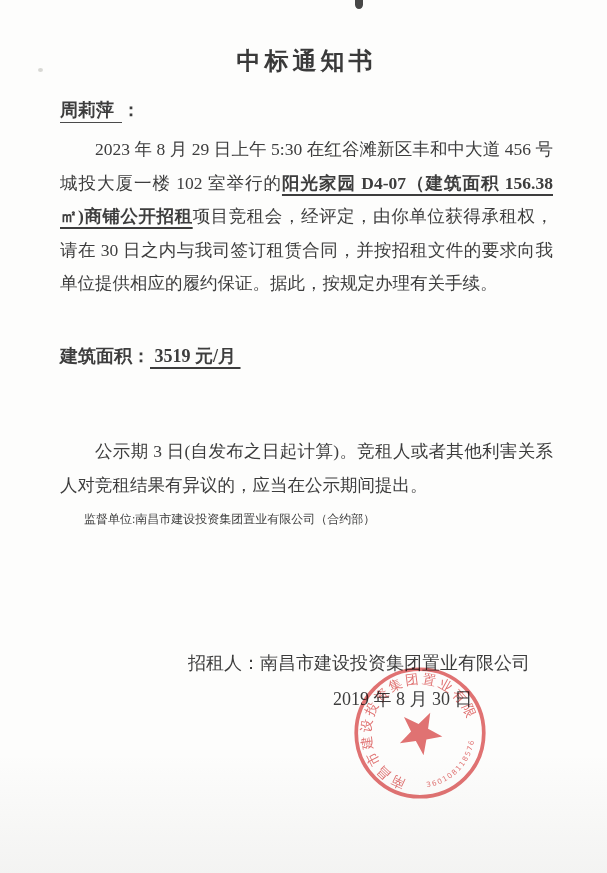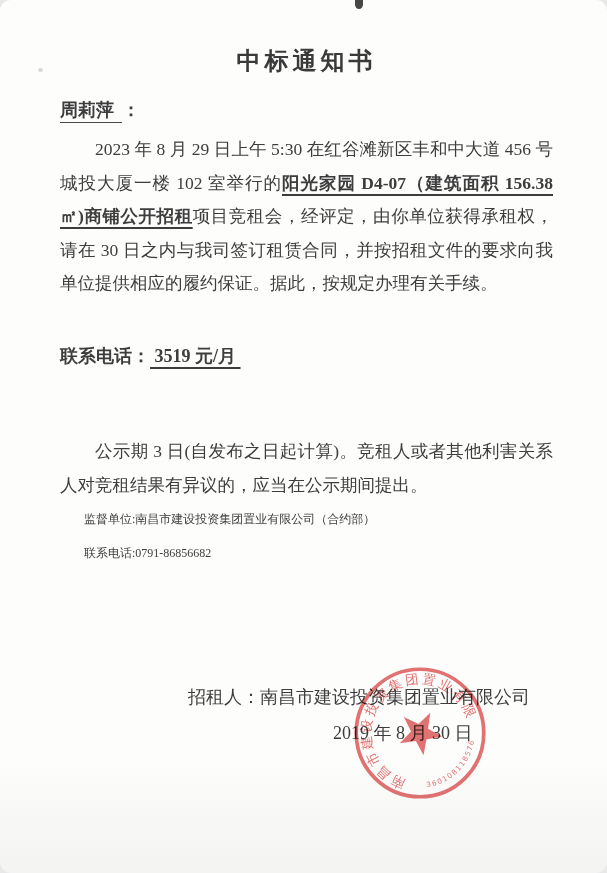--- a/index.html
+++ b/index.html
@@ -5,21 +5,20 @@
   html,body{margin:0;padding:0;background:#e8e8e8;}
   .page{
     position:relative;
     width:607px;height:873px;
     margin:0 auto;
     background:#fdfdfc;
     overflow:hidden;
     font-family:"Liberation Serif","DejaVu Serif",serif;
     color:#3d3d3d;
     box-sizing:border-box;
-    border-radius:11px;
   }
   .page::after{ 
     content:"";position:absolute;left:0;right:0;bottom:0;height:120px;
     background:linear-gradient(to bottom, rgba(0,0,0,0) 0%, rgba(60,60,55,0.05) 100%);
     pointer-events:none;
   }
   .content{padding:0 54px 0 60px;}
   .doc-title{
     margin:0;padding-top:46px;
     text-align:center;
@@ -92,26 +91,25 @@
   <div class="speck2"></div>
 
   <div class="content">
 
     <h1 class="doc-title">中标通知书</h1>
 
     <div class="recipient"><span class="name">周莉萍</span><span>：</span></div>
 
     <p class="para para1"><span>2023 年 8 月 29 日上午 5:30 在红谷滩新区丰和中大道 456 号城投大厦一楼 102 室举行的</span><span class="highlight">阳光家园 D4-07（建筑面积 156.38 ㎡)商铺公开招租</span><span>项目竞租会，经评定，由你单位获得承租权，请在 30 日之内与我司签订租赁合同，并按招租文件的要求向我单位提供相应的履约保证。据此，按规定办理有关手续。</span></p>
 
-    <p class="result"><span class="label">联系电话：</span><span class="value"> 3519 元/月 </span></p>
+    <p class="result"><span class="label">建筑面积：</span><span class="value"> 3519 元/月 </span></p>
 
     <p class="para para2">公示期 3 日(自发布之日起计算)。竞租人或者其他利害关系人对竞租结果有异议的，应当在公示期间提出。</p>
 
     <p class="plain-line">监督单位:南昌市建设投资集团置业有限公司（合约部）</p>
-    <p class="plain-line">联系电话:0791-86856682</p>
 
     <div class="signature">
       <div class="sig-line1"><span>招租人：</span><span>南昌市建设投资集团置业有限公司</span></div>
       <div class="sig-line2">2019 年 8 月 30 日</div>
     </div>
 
   </div>
 
   <svg class="seal" viewBox="0 0 140 140" aria-hidden="true">
     <g transform="rotate(-45 70 70)" fill="#dd5a5a">

